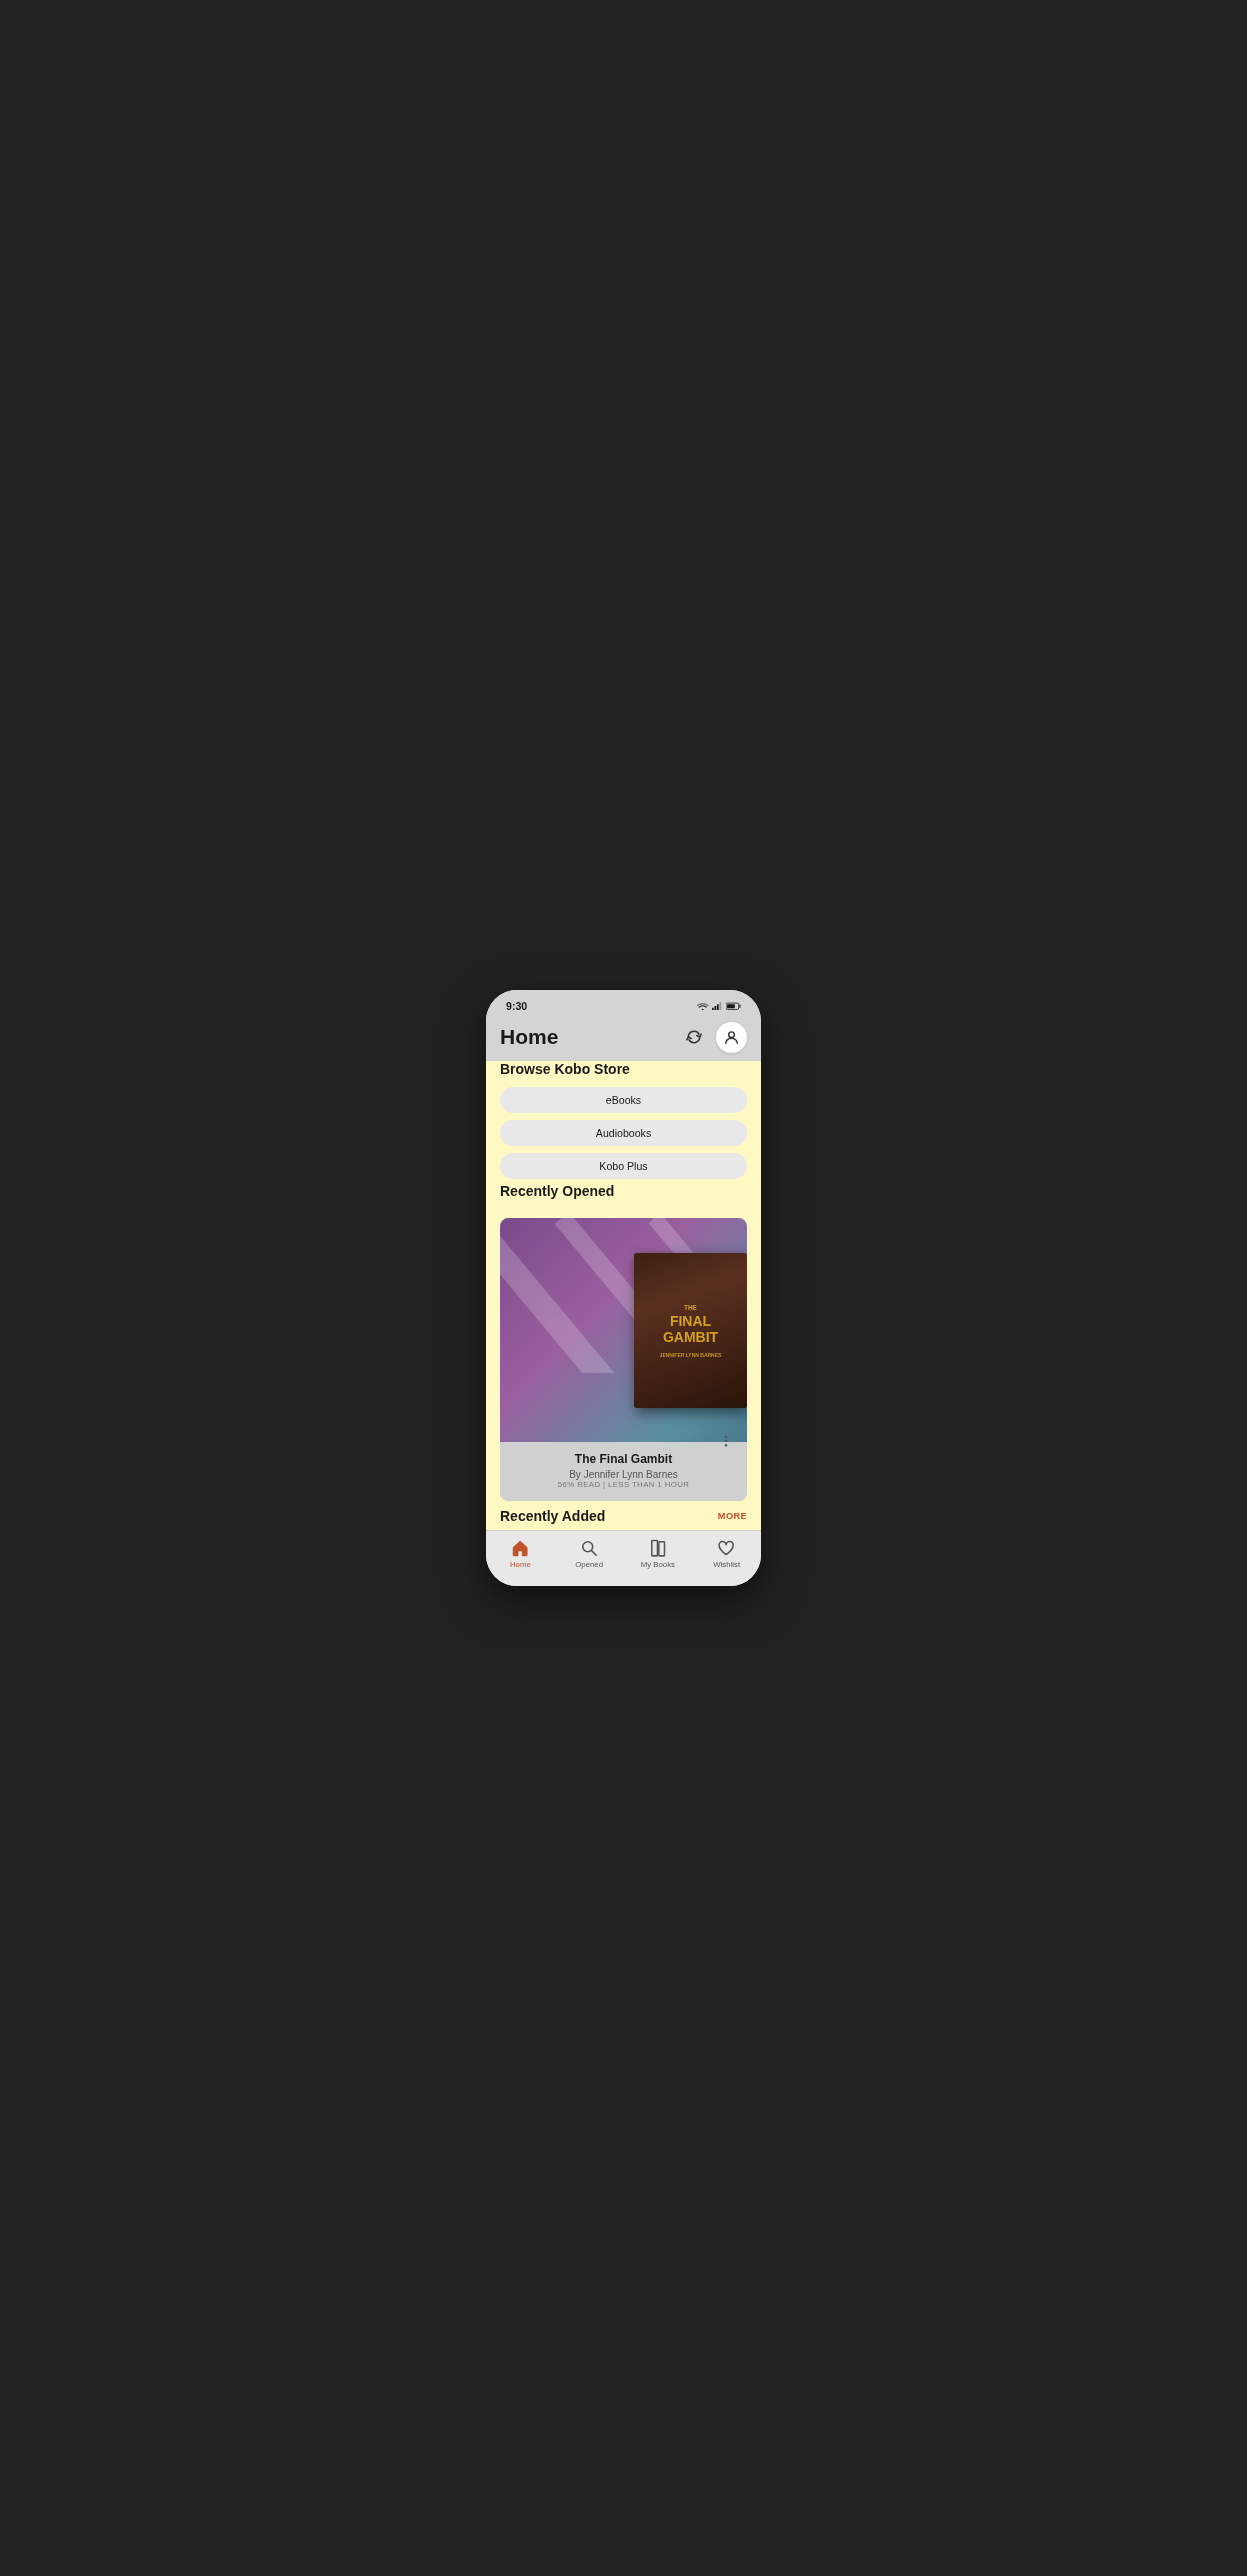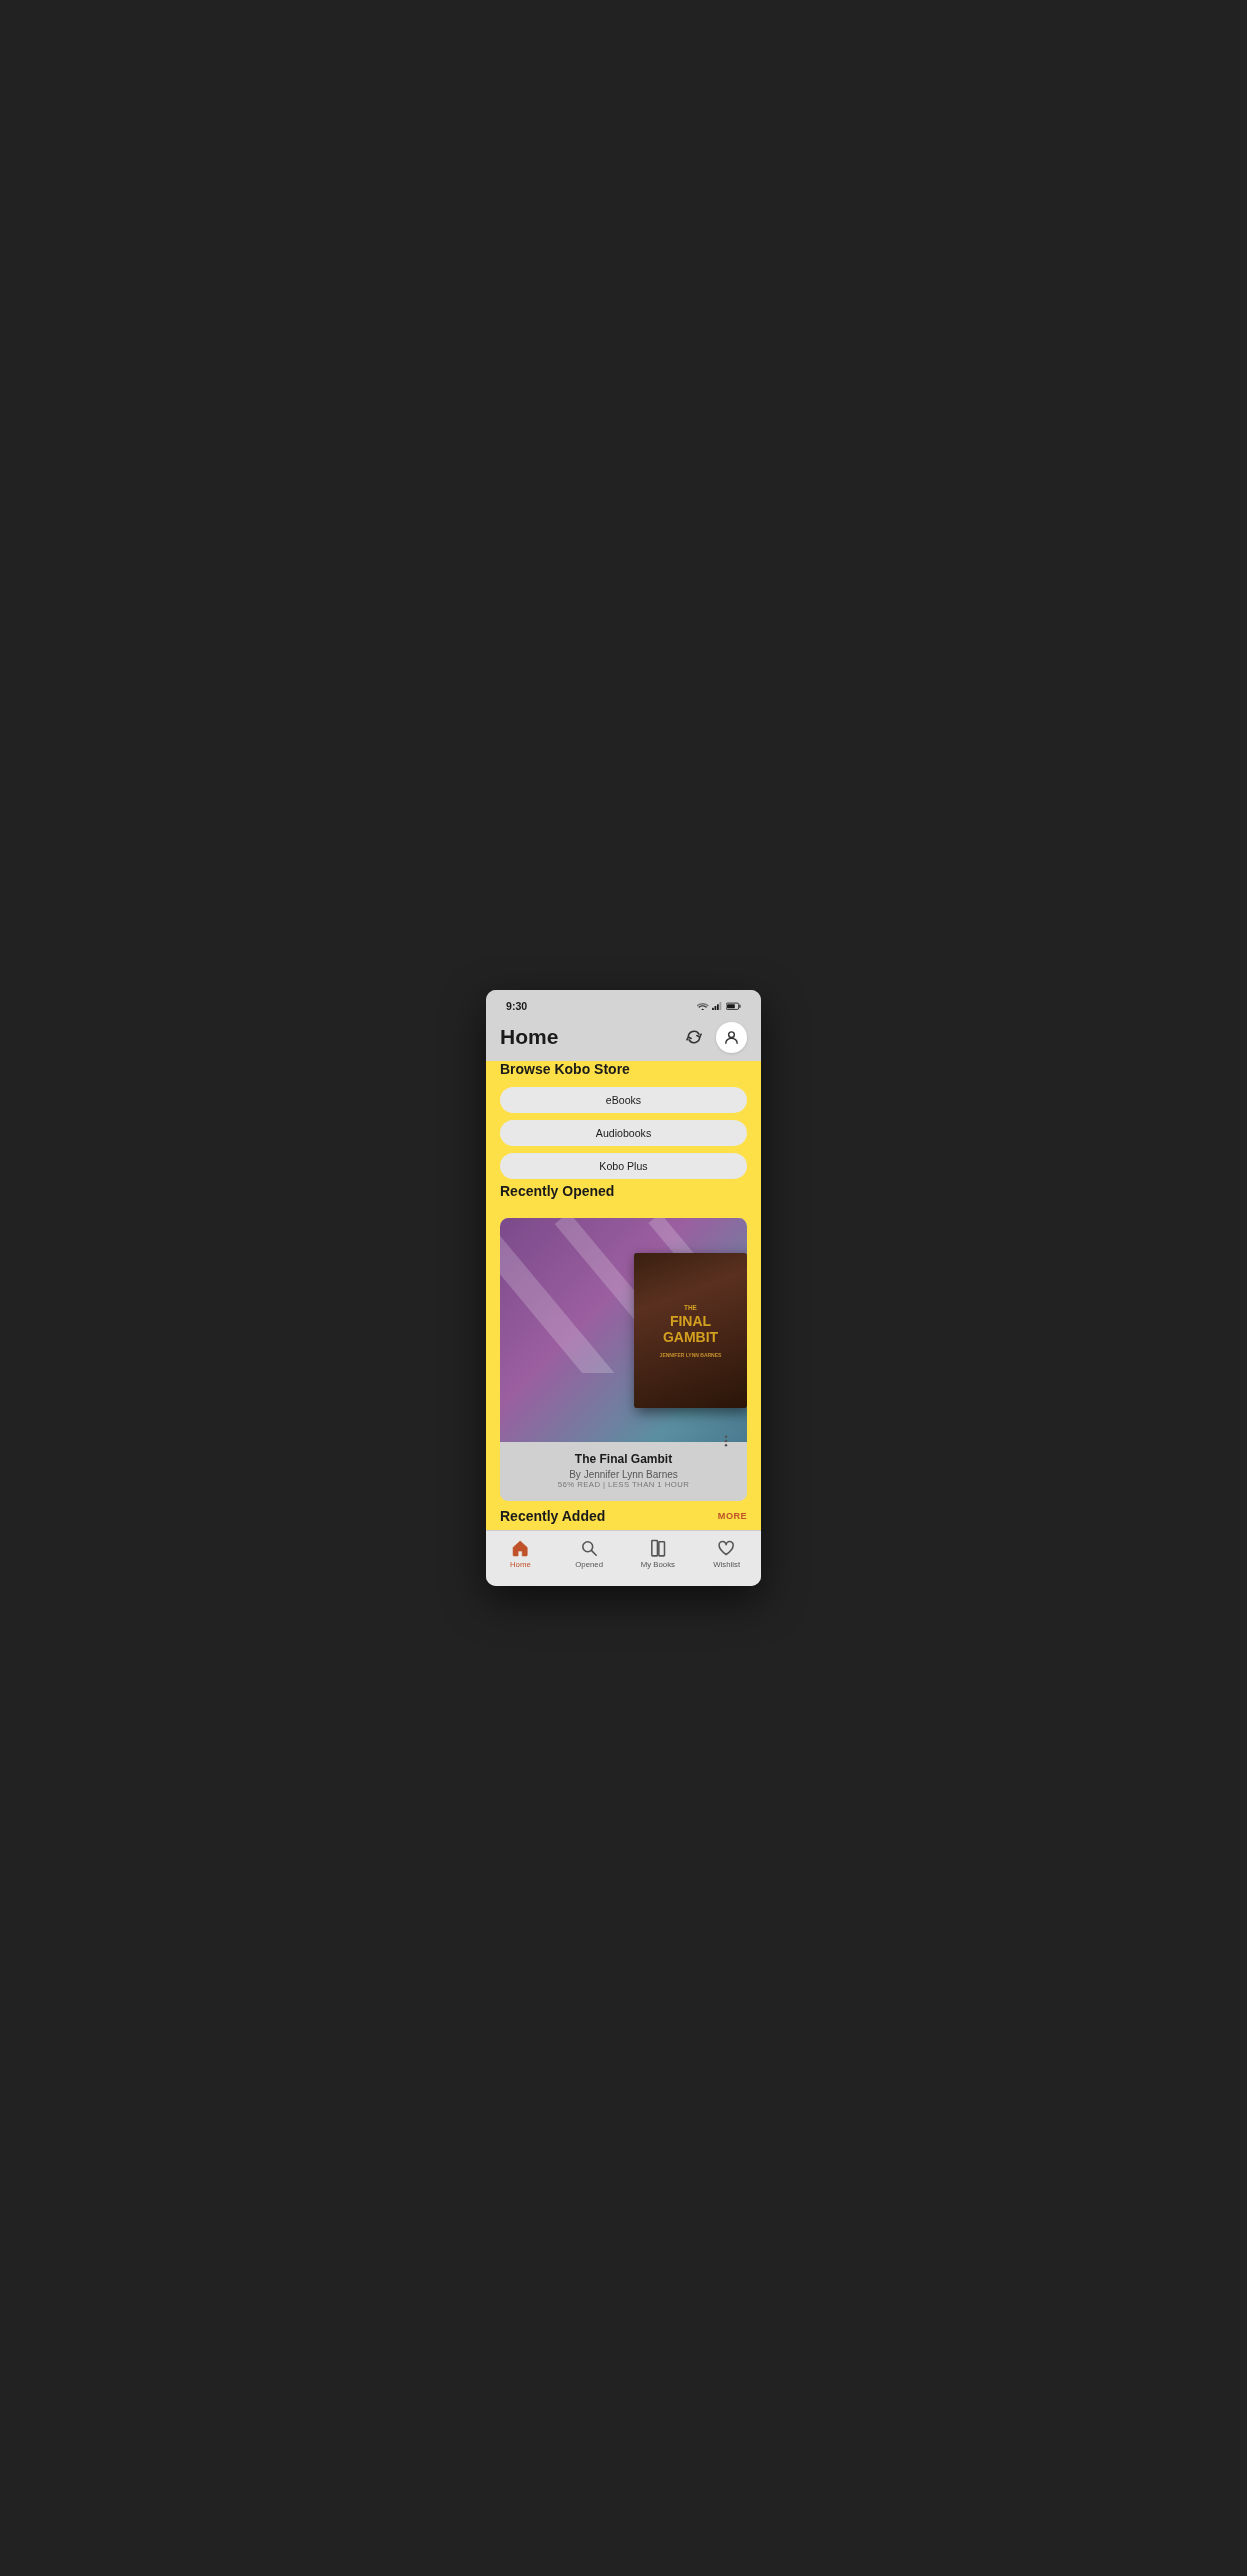--- a/index.html
+++ b/index.html
@@ -11,21 +11,21 @@
       justify-content: center;
       align-items: center;
       min-height: 100vh;
       font-family: -apple-system, BlinkMacSystemFont, 'Segoe UI', sans-serif;
     }
 
     .phone-frame {
       width: 275px;
       height: 596px;
       background: #d4d4d4;
-      border-radius: 10px;
+      border-radius: 31px;
       overflow: hidden;
       position: relative;
       box-shadow: 0 14px 42px rgba(0,0,0,0.6);
       display: flex;
       flex-direction: column;
     }
 
     
     .status-bar {
       display: flex;
@@ -86,21 +86,21 @@
       align-items: center;
       justify-content: center;
       cursor: pointer;
       box-shadow: 0 0.7px 2.8px rgba(0,0,0,0.15);
     }
 
     
     .content {
       flex: 1;
       overflow-y: auto;
-      background: #fde047;
+      background: #fef9c3;
       scrollbar-width: none;
     }
     .content::-webkit-scrollbar { display: none; }
 
     
     .section {
       padding: 0 14px;
       margin-bottom: 4.2px;
     }
 

